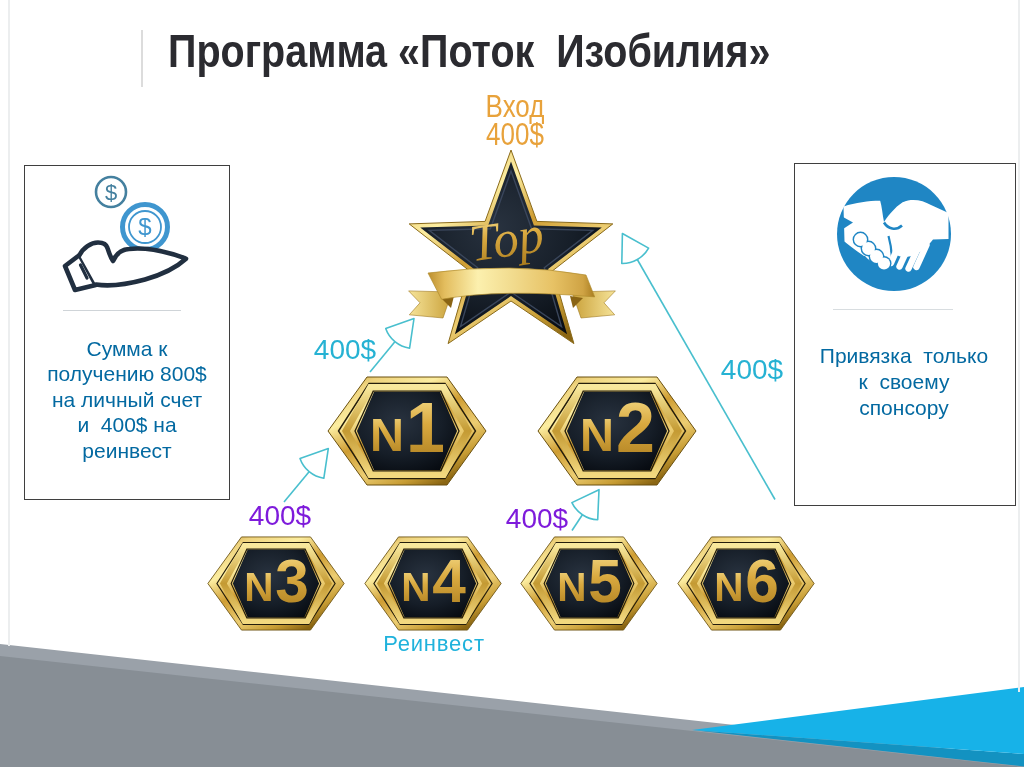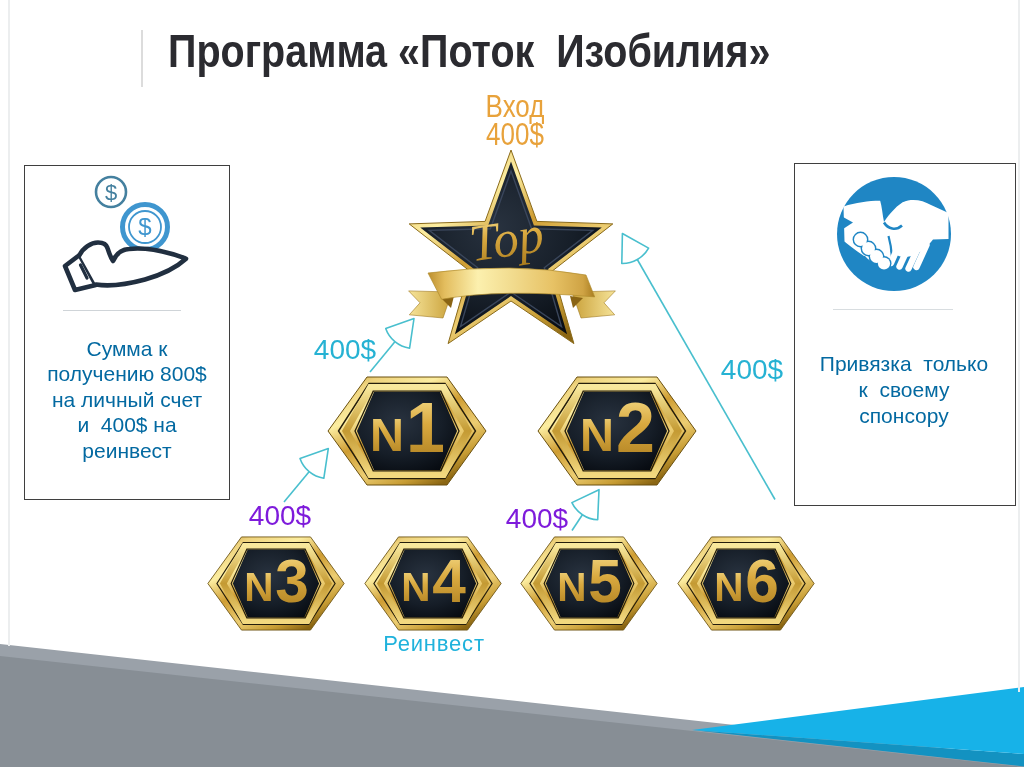--- a/index.html
+++ b/index.html
@@ -339,12 +339,12 @@
       <circle cx="48" cy="87.5" r="7.5"></circle>
  </g>
  <g fill="#fff">
   <circle cx="24.5" cy="63.5" r="6.5"></circle>
       <circle cx="32.5" cy="72.5" r="6.5"></circle>
   <circle cx="40.5" cy="80.5" r="6.5"></circle>
       <circle cx="48" cy="87.5" r="6.1"></circle>
  </g>
 </svg>
 <div style="left:833px;top:309px;width:120px;height:1px;background:#d8dde0;z-index:3"></div>
-<div class="boxtext" style="left:794px;top:351px;width:220px;line-height:26px">Привязка&nbsp; только<br>к&nbsp; своему<br>спонсору</div>
+<div class="boxtext" style="left:794px;top:343px;width:220px;line-height:26px">Привязка&nbsp; только<br>к&nbsp; своему<br>спонсору</div>
 </body></html>

